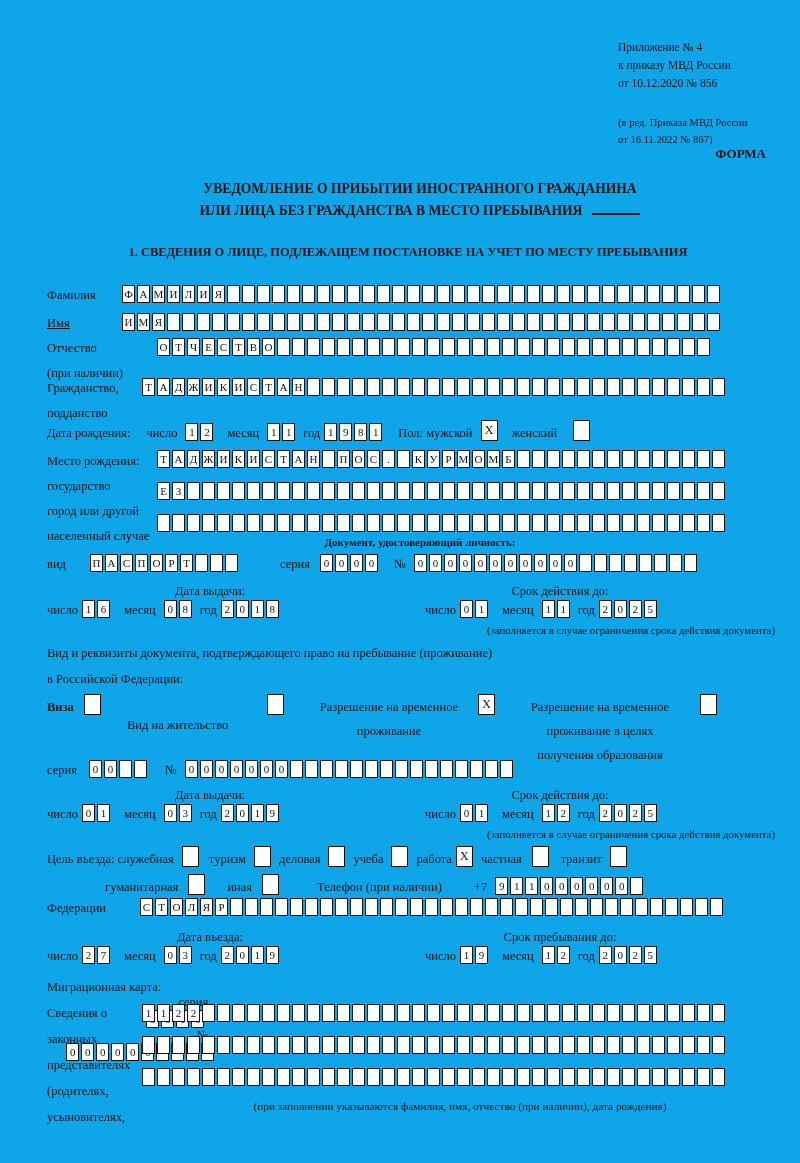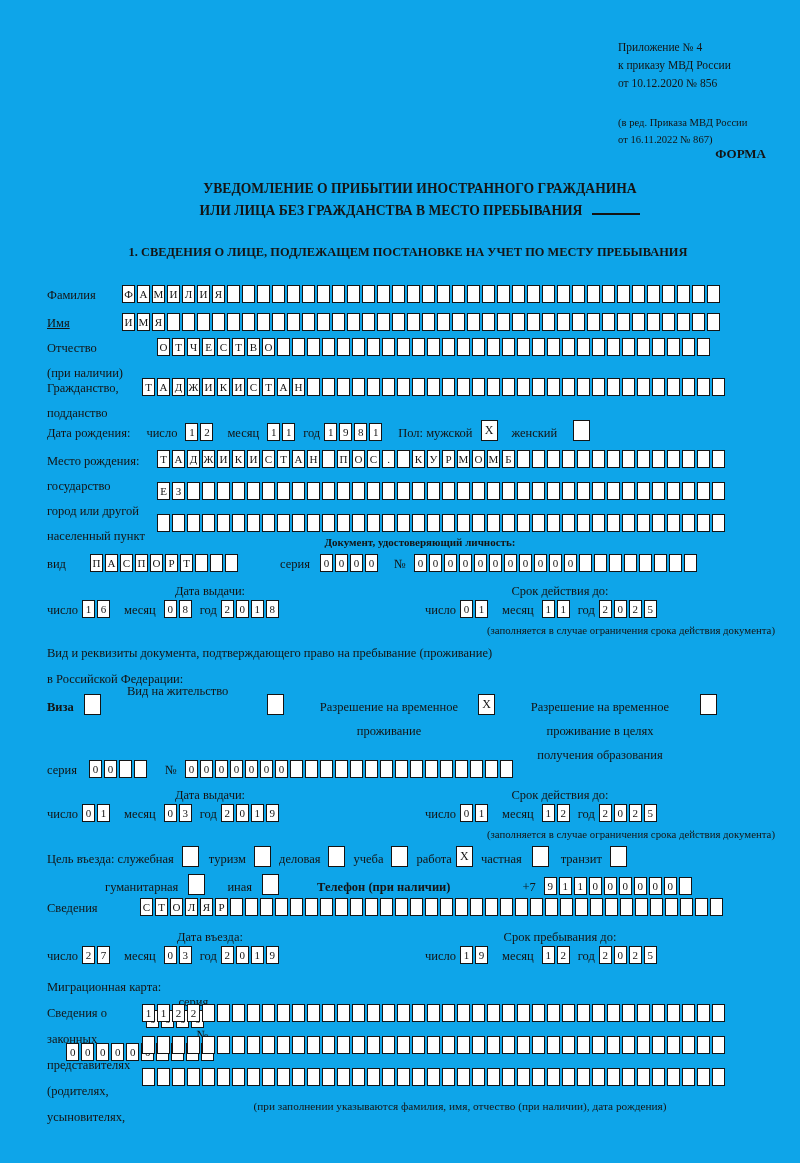--- a/index.html
+++ b/index.html
@@ -17,21 +17,21 @@
         width:11px;height:16px;border:1.5px solid #141414;margin-right:2px;
         font-size:11px;line-height:16px;background:#fff;}
   .cbox{display:inline-flex;align-items:center;justify-content:center;
         width:15px;height:19px;border:1.5px solid #141414;font-size:12px;background:#fff;}
   .hline{font-size:11.5px;line-height:18px;}
   .hline-sm{font-size:10.6px;line-height:17px;}
   .underline{display:inline-block;width:48px;border-bottom:2px solid #141414;margin-left:10px;}
   .mr4{margin-right:4px;}.mr6{margin-right:6px;}.mr8{margin-right:8px;}
   .mr10{margin-right:10px;}.mr12{margin-right:12px;}.mr14{margin-right:14px;}
   .mr16{margin-right:16px;}.mr22{margin-right:22px;}.mr38{margin-right:38px;}
-  .mr40{margin-right:40px;}.mr48{margin-right:72px;font-weight:bold;}.mr55{margin-right:55px;}
+  .mr40{margin-right:40px;}.mr48{margin-right:32px;}.mr55{margin-right:55px;}
 </style>
 </head>
 <body>
 
 <div id="page">
 
   <div class="ab" style="top:38px;left:618px;">
     <div class="hline">Приложение № 4</div>
     <div class="hline">к приказу МВД России</div>
     <div class="hline">от 10.12.2020 № 856</div>
@@ -247,21 +247,21 @@
       </span>
     <span class="lbl mr8">Пол: мужской</span>
     <span class="cbox mr14">X</span>
     <span class="lbl mr16">женский</span>
     <span class="cbox"></span>
   </div>
 
   <div class="ab lbl" style="top:454px;left:47px;">Место рождения:</div>
   <div class="ab lbl" style="top:479px;left:47px;">государство</div>
   <div class="ab lbl" style="top:504px;left:47px;">город или другой</div>
-  <div class="ab lbl" style="top:529px;left:47px;">населенный пункт</div>
+  <div class="ab lbl" style="top:529px;left:47px;">населенный случае</div>
   <div class="ab boxes" style="top:450px;left:157px;">
       <span class="cell">Т</span>
       <span class="cell">А</span>
       <span class="cell">Д</span>
       <span class="cell">Ж</span>
       <span class="cell">И</span>
       <span class="cell">К</span>
       <span class="cell">И</span>
       <span class="cell">С</span>
       <span class="cell">Т</span>
@@ -465,21 +465,21 @@
       </span>
   </div>
   <div class="ab small right" style="top:624px;left:360px;width:415px;">(заполняется в случае ограничения срока действия документа)</div>
 
   <div class="ab lbl" style="top:646px;left:47px;">Вид и реквизиты документа, подтверждающего право на пребывание (проживание)</div>
   <div class="ab lbl" style="top:672px;left:47px;">в Российской Федерации:</div>
 
   <div class="ab lbl" style="top:700px;left:47px;font-weight:bold;">Виза</div>
   <div class="ab cbox" style="top:694px;left:84px;"></div>
 
-  <div class="ab lbl" style="top:684px;left:127px;">Вид на жительство</div>
+  <div class="ab lbl" style="top:718px;left:127px;">Вид на жительство</div>
   <div class="ab cbox" style="top:694px;left:267px;"></div>
 
   <div class="ab lbl center" style="top:700px;left:303px;width:172px;">Разрешение на временное</div>
   <div class="ab lbl center" style="top:724px;left:303px;width:172px;">проживание</div>
   <div class="ab cbox" style="top:694px;left:478px;">X</div>
 
   <div class="ab lbl center" style="top:700px;left:510px;width:180px;">Разрешение на временное</div>
   <div class="ab lbl center" style="top:724px;left:510px;width:180px;">проживание в целях</div>
   <div class="ab lbl center" style="top:748px;left:510px;width:180px;">получения образования</div>
   <div class="ab cbox" style="top:694px;left:700px;"></div>
@@ -594,21 +594,21 @@
         <span class="cell">0</span>
         <span class="cell">0</span>
         <span class="cell">0</span>
         <span class="cell">0</span>
         <span class="cell">0</span>
         <span class="cell"></span>
       </span>
   </div>
 
   <div class="ab flex" style="top:898px;left:47px;">
-    <span class="lbl" style="width:93px;">Сведения</span>
+    <span class="lbl" style="width:93px;">Федерации</span>
     <span class="boxes">
         <span class="cell">С</span>
         <span class="cell">Т</span>
         <span class="cell">О</span>
         <span class="cell">Л</span>
         <span class="cell">Я</span>
         <span class="cell">Р</span>
         <span class="cell"></span>
         <span class="cell"></span>
         <span class="cell"></span>

